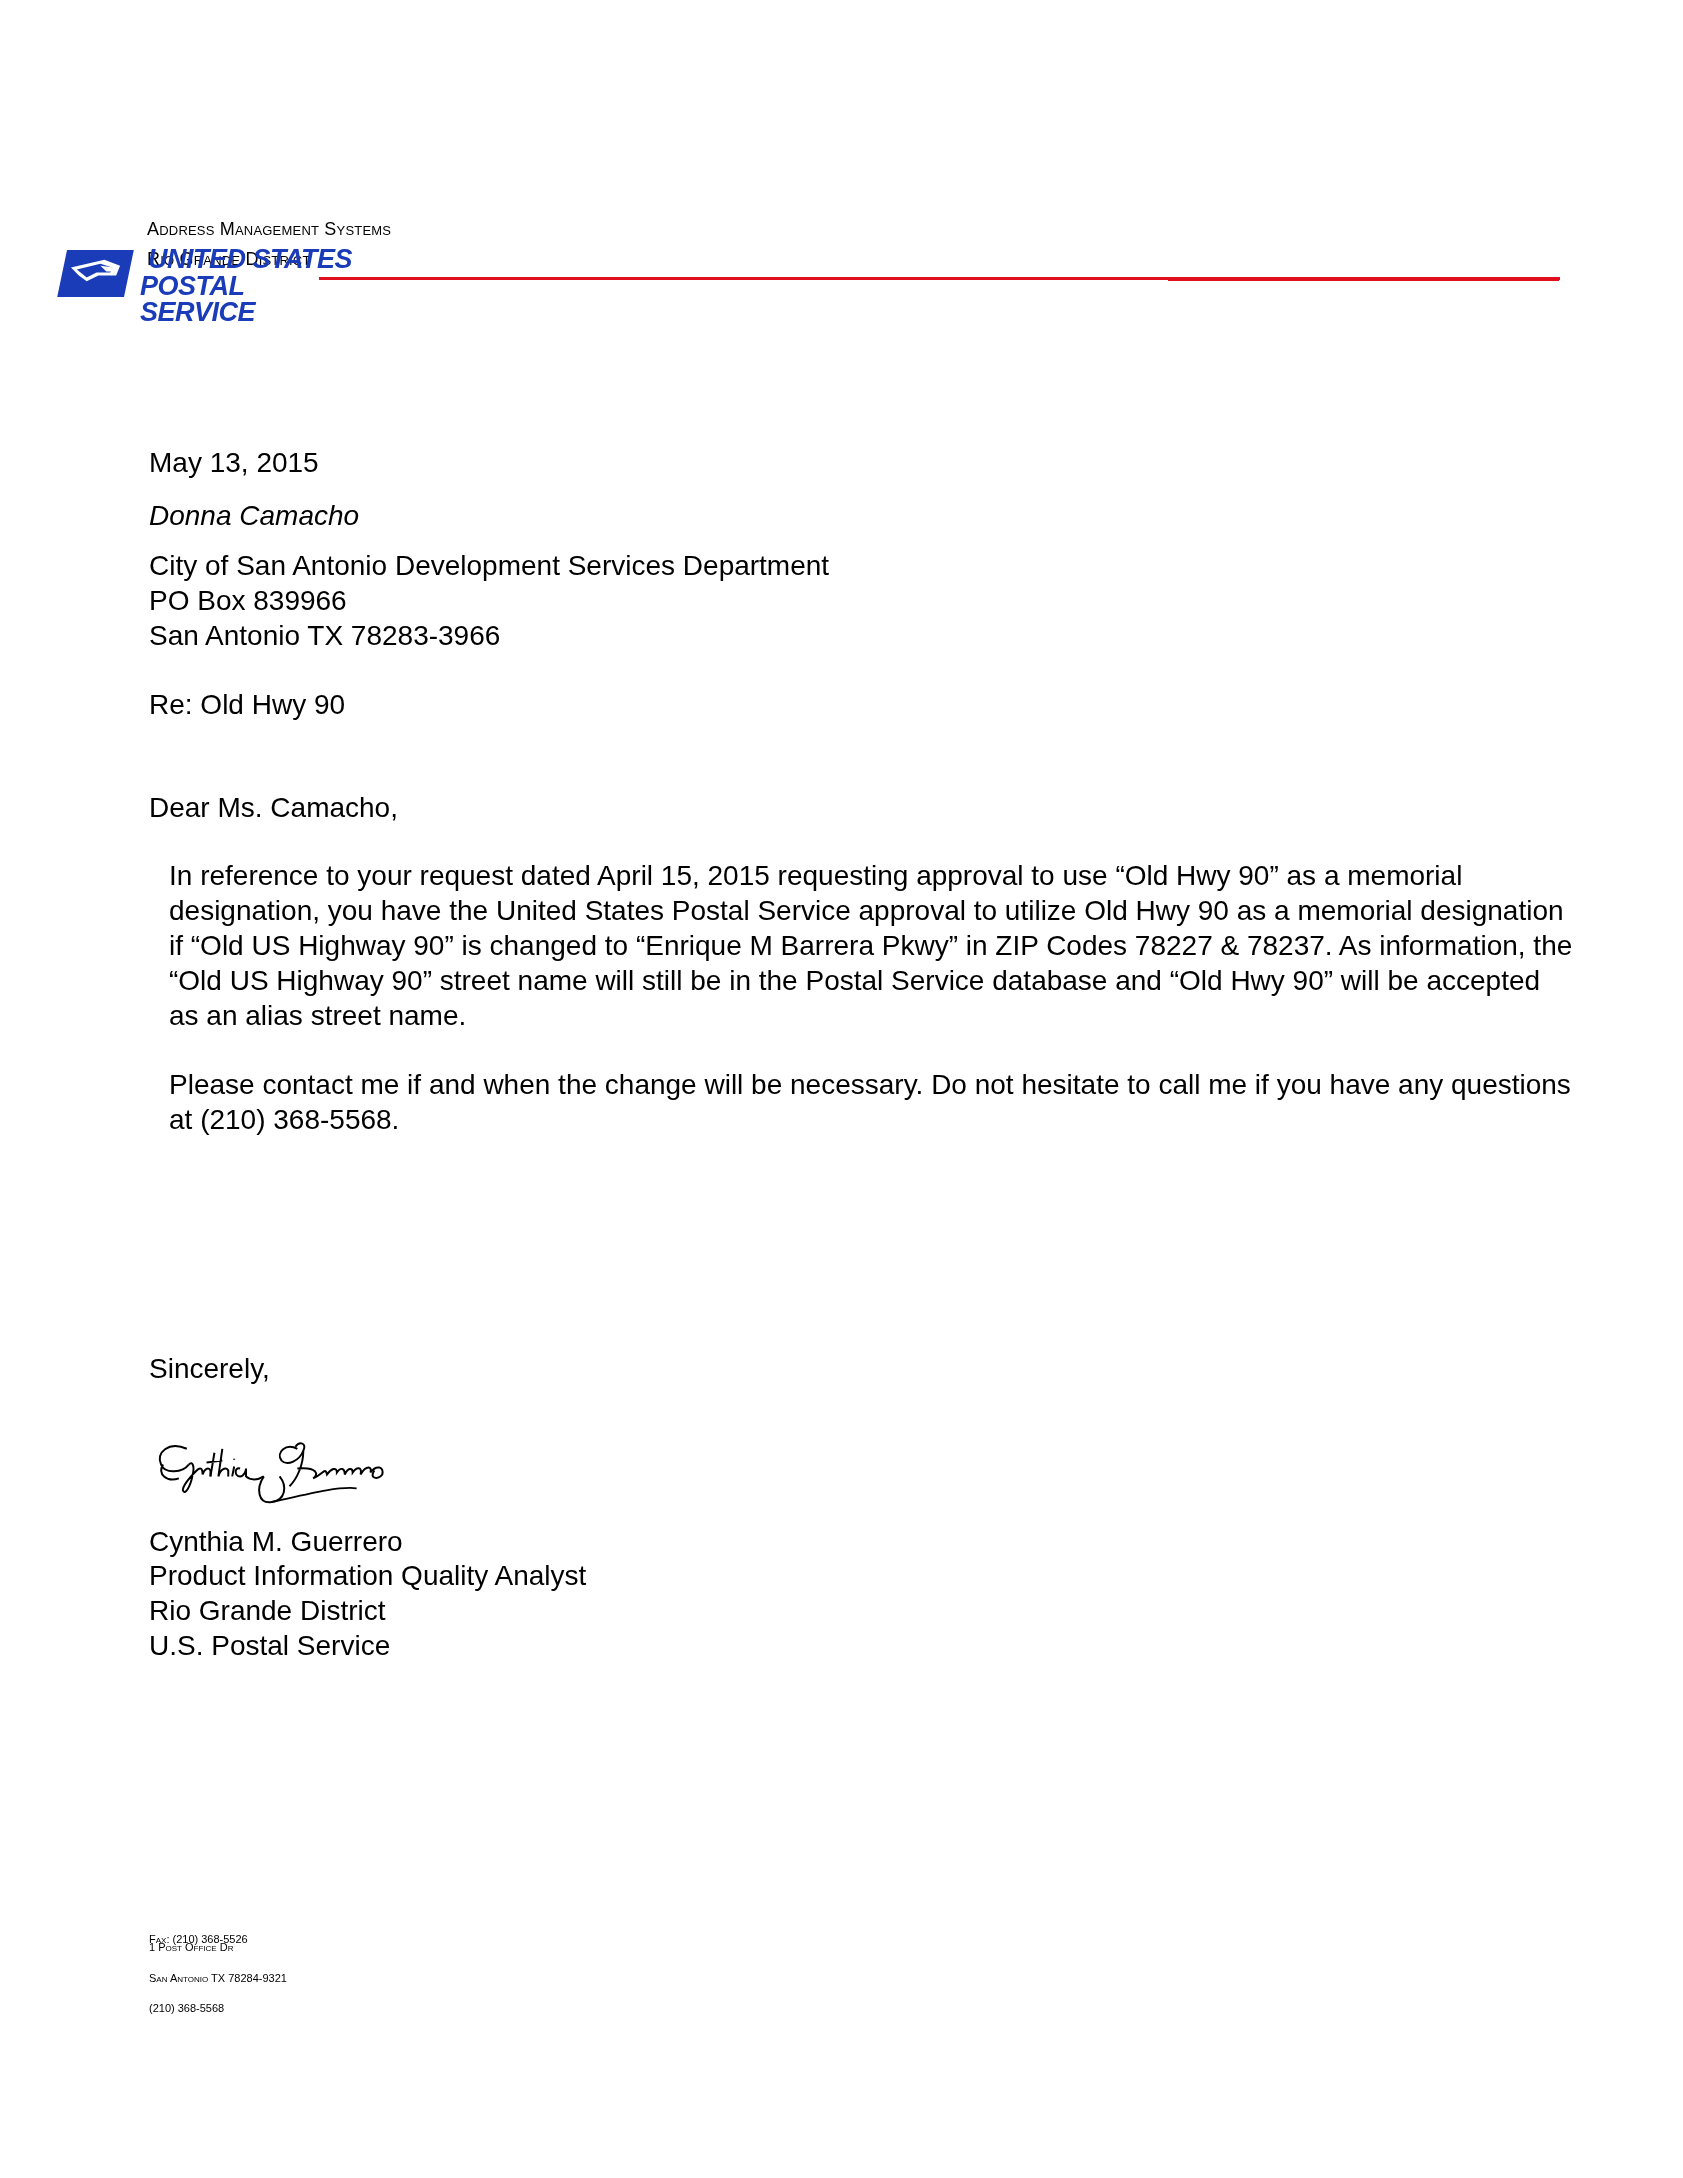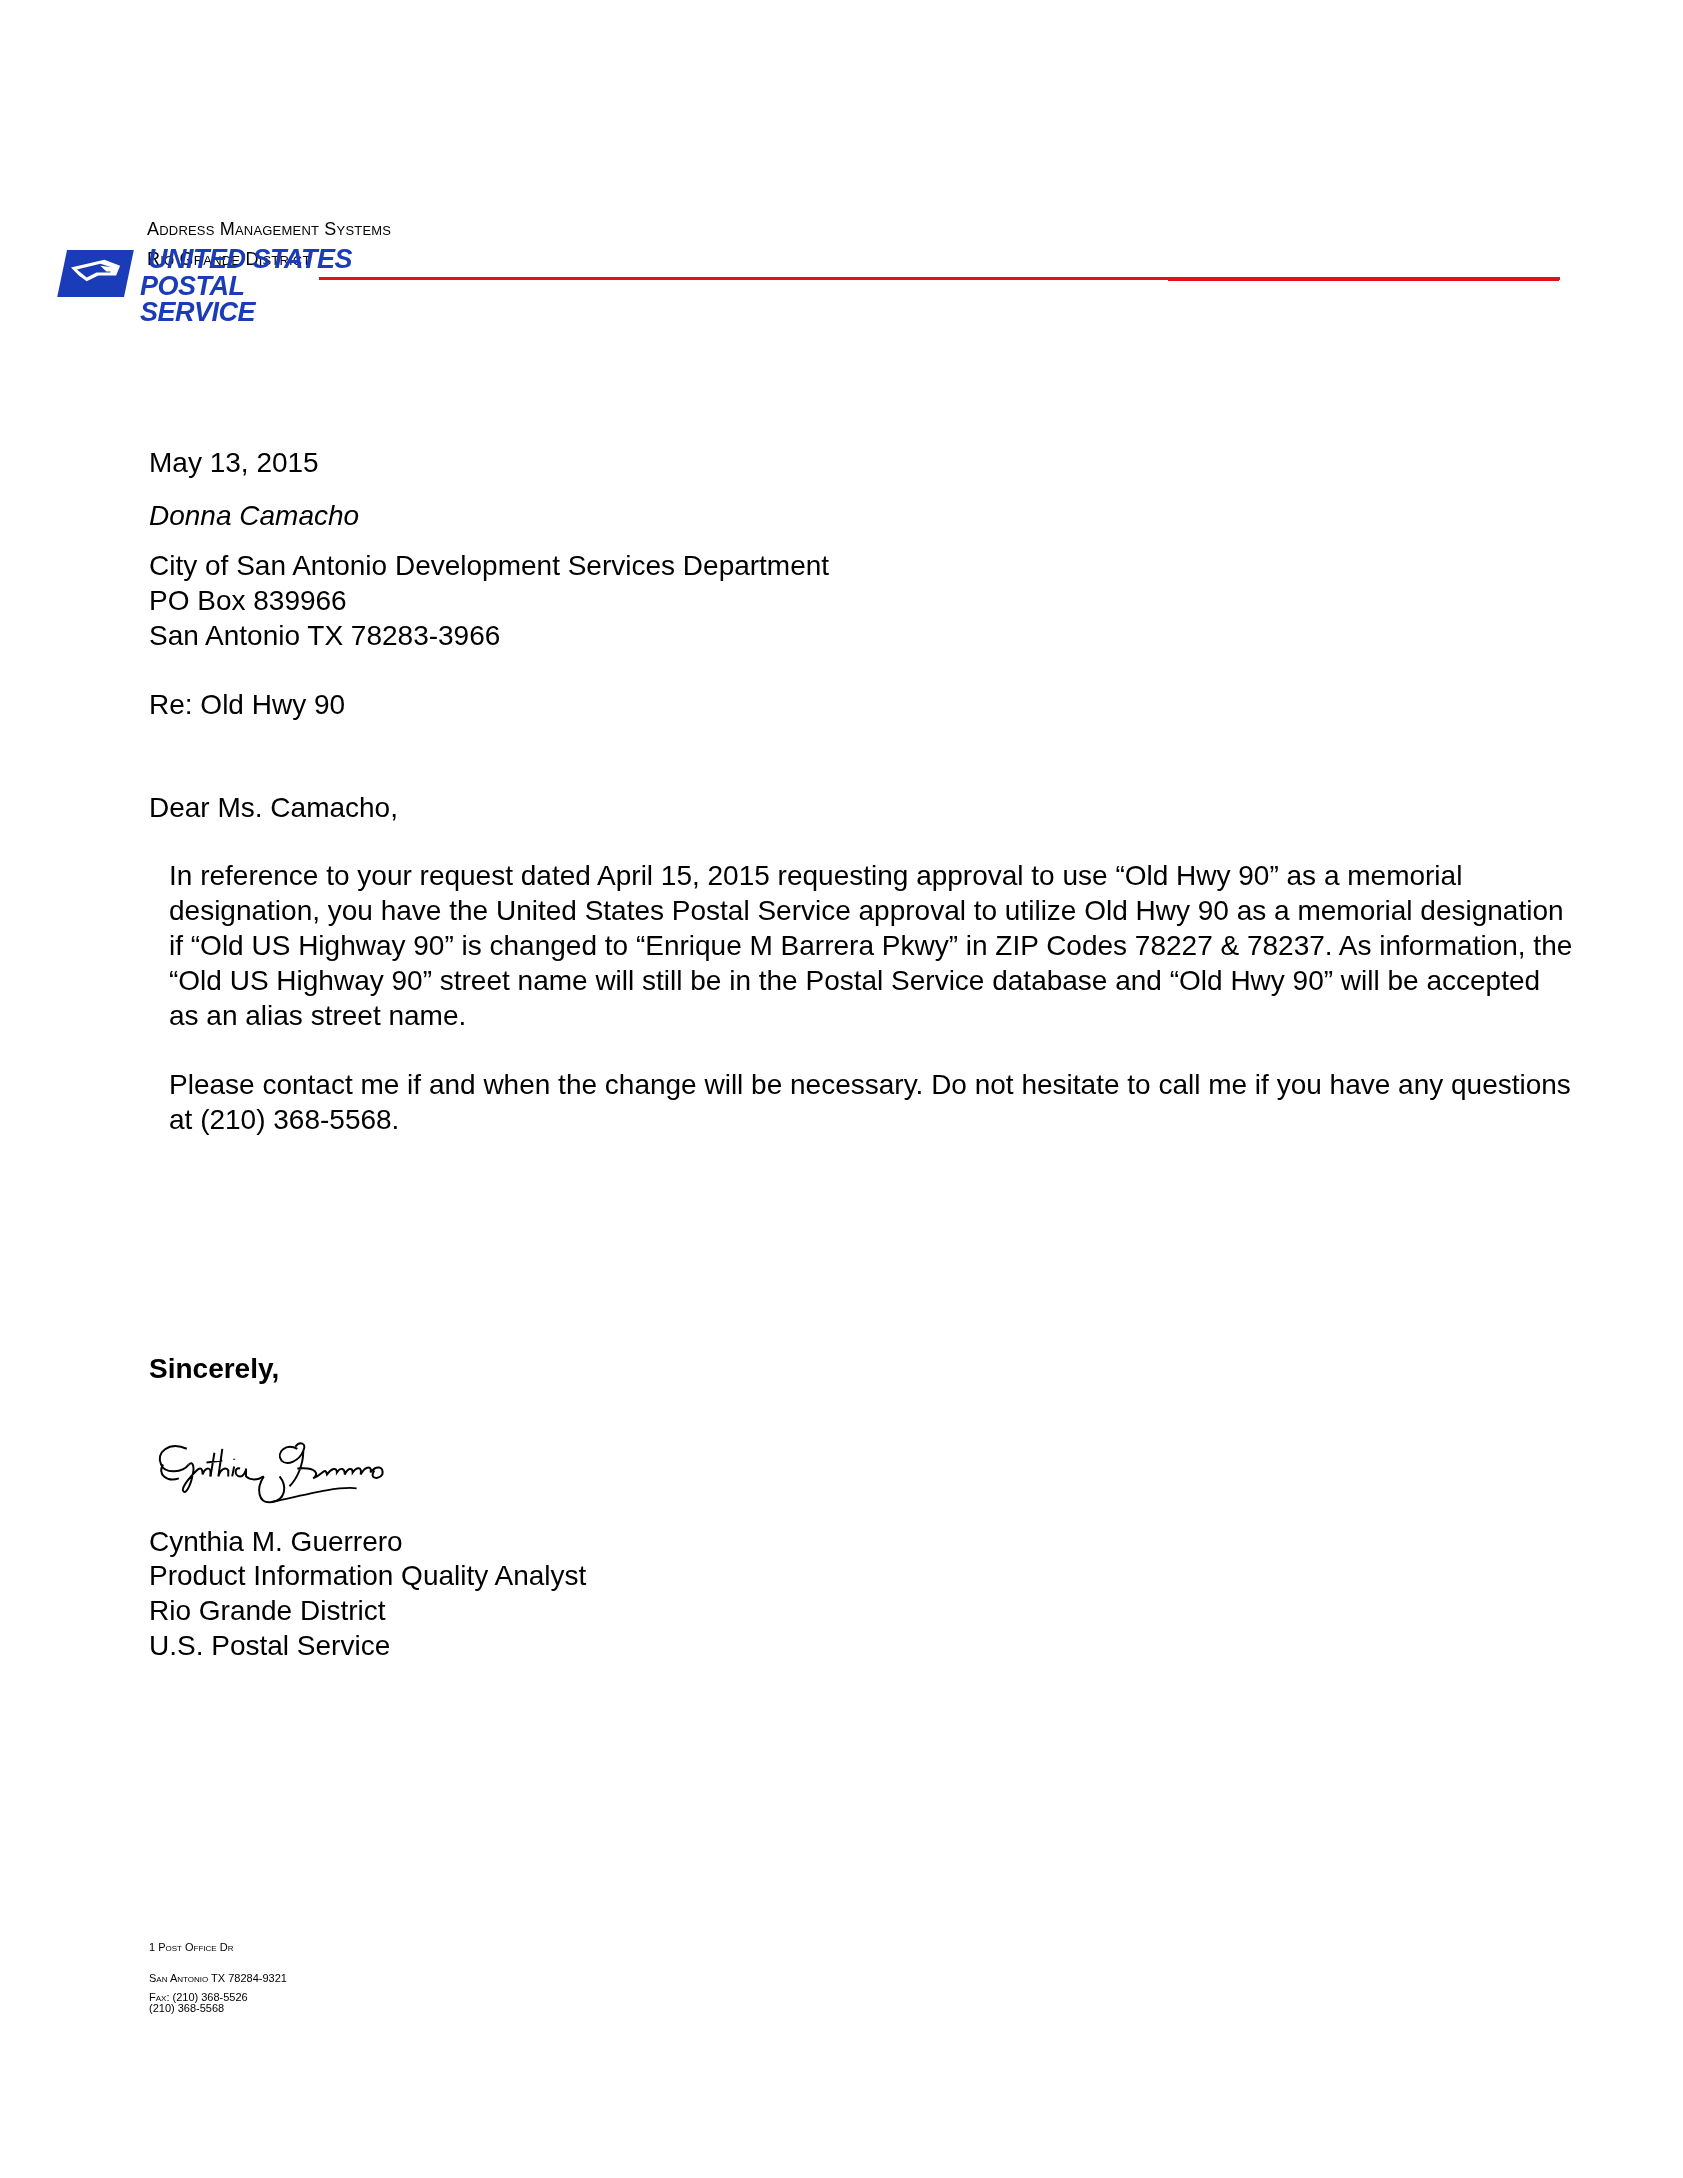--- a/index.html
+++ b/index.html
@@ -40,35 +40,35 @@
 <div class="line" style="top:583px;">PO Box 839966</div>
 <div class="line" style="top:618px;">San Antonio TX 78283-3966</div>
 
 <div class="line" style="top:687px;">Re: Old Hwy 90</div>
 
 <div class="line" style="top:790px;">Dear Ms. Camacho,</div>
 
 <div class="para" style="top:858px;">In reference to your request dated April 15, 2015 requesting approval to use “Old Hwy 90” as a memorial designation, you have the United States Postal Service approval to utilize Old Hwy 90 as a memorial designation if “Old US Highway 90” is changed to “Enrique M Barrera Pkwy” in ZIP Codes 78227 &amp; 78237. As information, the “Old US Highway 90” street name will still be in the Postal Service database and “Old Hwy 90” will be accepted as an alias street name.</div>
 <div class="para" style="top:1067px;">Please contact me if and when the change will be necessary. Do not hesitate to call me if you have any questions at (210) 368-5568.</div>
 
-<div class="line" style="top:1351px;font-weight:bold;">Sincerely,</div>
+<div class="line" style="top:1351px;">Sincerely,</div>
 
 <div class="abs" style="left:149px; top:1431px; width:277px; height:79px;">
   <svg width="277" height="79" viewBox="0 0 280 80">
     <path d="M38,18 C20,10 6,22 12,34 C16,44 34,42 40,34 M14,34 C8,44 18,52 30,48" fill="none" stroke="#000" stroke-width="2"></path>
     <path d="M40,34 C44,30 46,36 44,44 C42,56 36,66 34,60 C34,54 42,46 48,40 C52,36 54,38 54,44 C56,38 60,36 62,40 L62,46" fill="none" stroke="#000" stroke-width="2"></path>
     <path d="M66,22 L62,46 M58,32 L74,30 M74,18 L70,46 C72,38 78,36 80,40 L80,46 M86,36 L84,46 M86,28 L86,29 M92,38 C86,36 86,46 92,46 C96,46 98,40 98,38 L98,46 C102,50 110,50 116,46" fill="none" stroke="#000" stroke-width="2"></path>
     <path d="M116,46 C108,58 110,74 124,72 C138,70 140,56 132,46 M150,18 C138,12 128,22 134,30 C140,36 152,30 156,20 C160,12 152,10 148,16" fill="none" stroke="#000" stroke-width="2"></path>
     <path d="M156,20 C156,34 150,48 142,56 M150,38 C170,36 172,44 166,48 C176,44 178,36 180,44 C184,38 190,36 190,42 C194,36 198,38 198,44 C202,36 206,38 206,42 C210,36 216,36 214,44 C220,34 226,36 224,42 C230,34 238,36 236,44 C232,50 222,48 228,40" fill="none" stroke="#000" stroke-width="2"></path>
     <path d="M124,72 C160,64 190,56 210,58" fill="none" stroke="#000" stroke-width="1.8"></path>
   </svg>
 </div>
 
 <div class="line" style="top:1524px;">Cynthia M. Guerrero</div>
 <div class="line" style="top:1558px;">Product Information Quality Analyst</div>
 <div class="line" style="top:1593px;">Rio Grande District</div>
 <div class="line" style="top:1628px;">U.S. Postal Service</div>
 
 <div class="abs ftr" style="top:1942px;">1 Post Office Dr</div>
 <div class="abs ftr" style="top:1973px;">San Antonio TX  78284-9321</div>
 <div class="abs ftr" style="top:2003px;">(210) 368-5568</div>
-<div class="abs ftr" style="top:1992px;text-align:right;">Fax:  (210) 368-5526</div>
+<div class="abs ftr" style="top:1934px;text-align:right;">Fax:  (210) 368-5526</div>
 
 
 </body></html>

